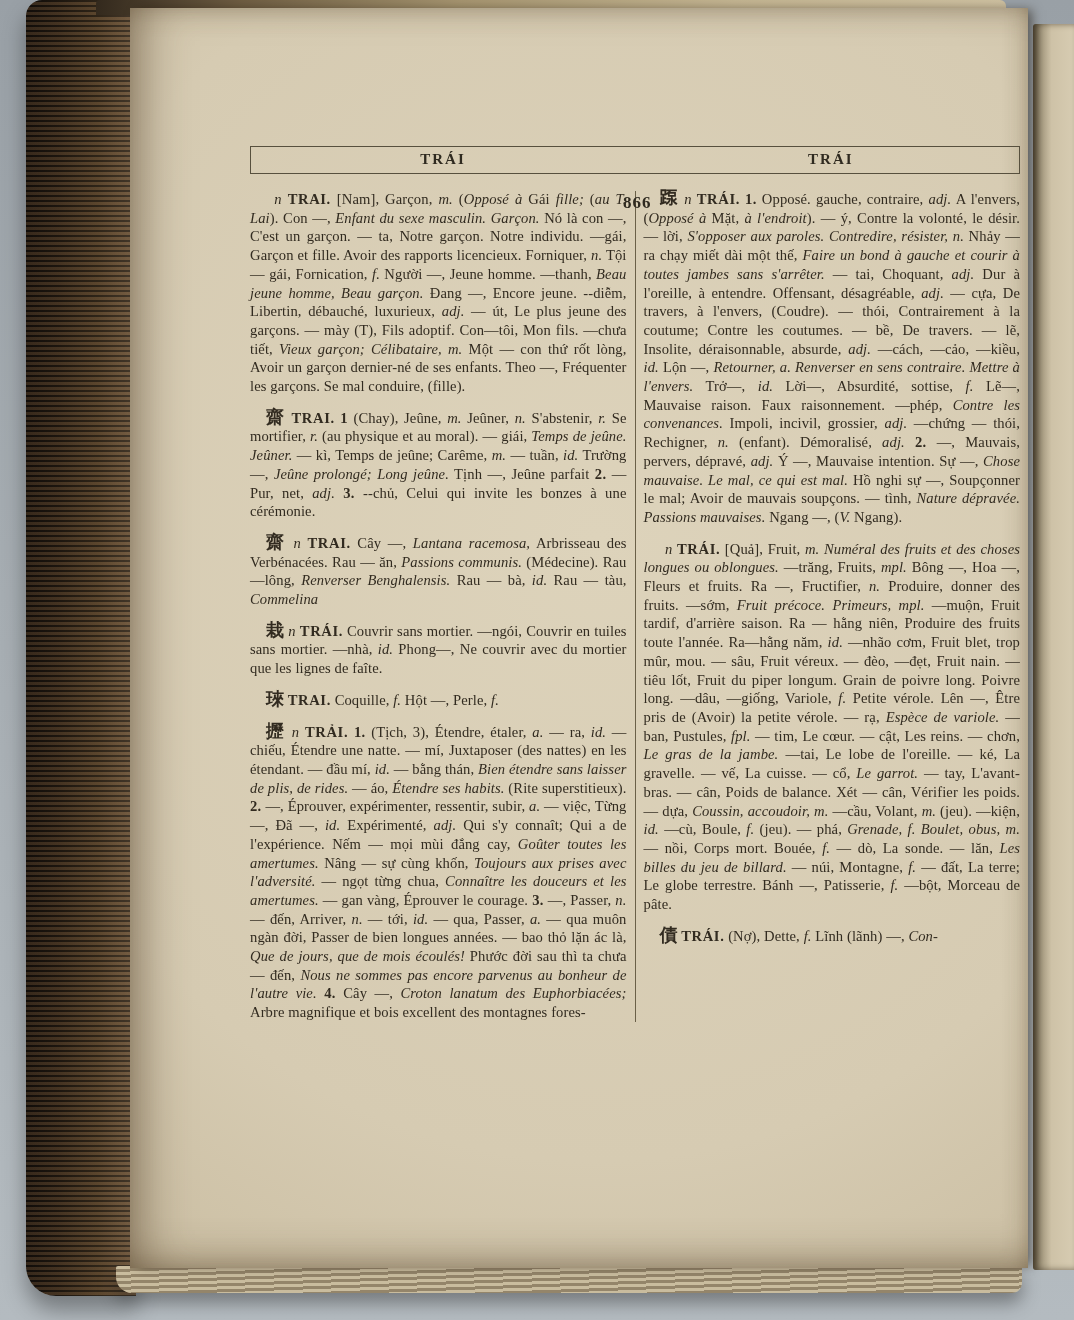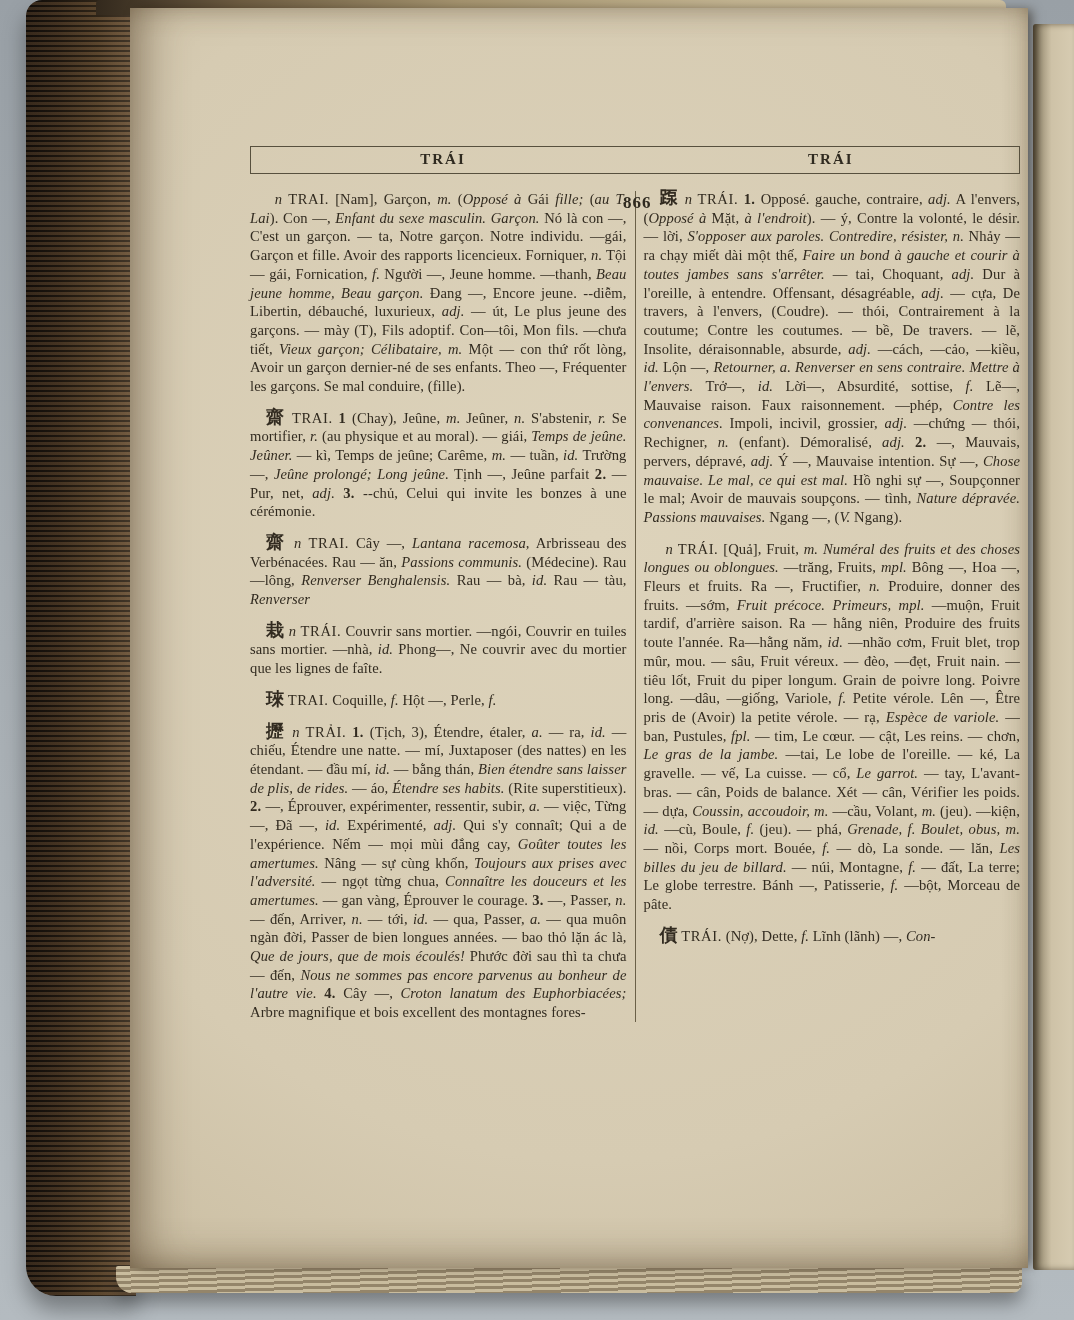--- a/index.html
+++ b/index.html
@@ -63,21 +63,21 @@
   .rh-right{left:75.5%;}
   
   .columns{display:flex;margin-top:15px;}
   .col{flex:1 1 0;text-align:justify;font-size:14.6px;line-height:18.7px;letter-spacing:0.1px;}
   .col-divider{width:1px;background:#6a6048;margin:2px 8px 0 8px;}
   .entry{margin:0 0 12px 0;text-indent:16px;}
   .entry.cont{text-indent:0;}
   .entry:last-child{margin-bottom:0;}
   .cjk{font-size:18px;font-weight:bold;font-family:"DejaVu Sans",sans-serif;letter-spacing:0;}
   .pos{font-style:italic;}
-  .hw{font-weight:normal;letter-spacing:0.6px;}
+  .hw{font-weight:bold;letter-spacing:0.6px;}
   .entry b{letter-spacing:0.3px;}
 </style>
 </head>
 <body>
 
 <div class="scene">
   <div class="book-left"></div>
   <div class="top-edges"></div>
   <div class="bottom-edges"></div>
   <div class="right-sliver"></div>
@@ -88,21 +88,21 @@
       <div class="running-head">
         <span class="rh rh-left">TRÁI</span>
         <span class="rh rh-center">866</span>
         <span class="rh rh-right">TRÁI</span>
       </div>
 
       <div class="columns">
         <div class="col">
             <p class="entry"><span class="cjk">𤳆</span> <span class="pos">n</span> <span class="hw">TRAI.</span> [Nam], Garçon, <i>m.</i> (<i>Opposé à</i> Gái <i>fille;</i> (<i>au T. Lai</i>). Con —, <i>Enfant du sexe masculin. Garçon.</i> Nó là con —, C'est un garçon. — ta, Notre garçon. Notre individu. —gái, Garçon et fille. Avoir des rapports licencieux. Forniquer, <i>n.</i> Tội — gái, Fornication, <i>f.</i> Người —, Jeune homme. —thanh, <i>Beau jeune homme, Beau garçon.</i> Đang —, Encore jeune. --diễm, Libertin, débauché, luxurieux, <i>adj.</i> — út, Le plus jeune des garçons. — mày (T), Fils adoptif. Con—tôi, Mon fils. —chưa tiết, <i>Vieux garçon; Célibataire, m.</i> Một — con thứ rốt lòng, Avoir un garçon dernier-né de ses enfants. Theo —, Fréquenter les garçons. Se mal conduire, (fille).</p>
             <p class="entry"><span class="cjk">齋</span> <span class="hw">TRAI.</span> <b>1</b> (Chay), Jeûne, <i>m.</i> Jeûner, <i>n.</i> S'abstenir, <i>r.</i> Se mortifier, <i>r.</i> (au physique et au moral). — giái, <i>Temps de jeûne. Jeûner.</i> — kì, Temps de jeûne; Carême, <i>m.</i> — tuần, <i>id.</i> Trường —, <i>Jeûne prolongé; Long jeûne.</i> Tịnh —, Jeûne parfait <b>2.</b> — Pur, net, <i>adj.</i> <b>3.</b> --chủ, Celui qui invite les bonzes à une cérémonie.</p>
-            <p class="entry"><span class="cjk">齋</span> <span class="pos">n</span> <span class="hw">TRAI.</span> Cây —, <i>Lantana racemosa,</i> Arbrisseau des Verbénacées. Rau — ăn, <i>Passions communis.</i> (Médecine). Rau —lông, <i>Renverser Benghalensis.</i> Rau — bà, <i>id.</i> Rau — tàu, <i>Renverser</i></p>
+            <p class="entry"><span class="cjk">齋</span> <span class="pos">n</span> <span class="hw">TRAI.</span> Cây —, <i>Lantana racemosa,</i> Arbrisseau des Verbénacées. Rau — ăn, <i>Passions communis.</i> (Médecine). Rau —lông, <i>Renverser Benghalensis.</i> Rau — bà, <i>id.</i> Rau — tàu, <i>Commelina</i></p>
             <p class="entry"><span class="cjk">栽</span> <span class="pos">n</span> <span class="hw">TRÁI.</span> Couvrir sans mortier. —ngói, Couvrir en tuiles sans mortier. —nhà, <i>id.</i> Phong—, Ne couvrir avec du mortier que les lignes de faîte.</p>
             <p class="entry"><span class="cjk">琜</span> <span class="hw">TRAI.</span> Coquille, <i>f.</i> Hột —, Perle, <i>f.</i></p>
             <p class="entry"><span class="cjk">攊</span> <span class="pos">n</span> <span class="hw">TRẢI.</span> <b>1.</b> (Tịch, 3), Étendre, étaler, <i>a.</i> — ra, <i>id.</i> — chiếu, Étendre une natte. — mí, Juxtaposer (des nattes) en les étendant. — đầu mí, <i>id.</i> — bằng thán, <i>Bien étendre sans laisser de plis, de rides.</i> — áo, <i>Étendre ses habits.</i> (Rite superstitieux). <b>2.</b> —, Éprouver, expérimenter, ressentir, subir, <i>a.</i> — việc, Từng—, Đã —, <i>id.</i> Expérimenté, <i>adj.</i> Qui s'y connaît; Qui a de l'expérience. Nếm — mọi mùi đắng cay, <i>Goûter toutes les amertumes.</i> Nâng — sự cùng khốn, <i>Toujours aux prises avec l'adversité.</i> — ngọt từng chua, <i>Connaître les douceurs et les amertumes.</i> — gan vàng, Éprouver le courage. <b>3.</b> —, Passer, <i>n.</i> — đến, Arriver, <i>n.</i> — tới, <i>id.</i> — qua, Passer, <i>a.</i> — qua muôn ngàn đời, Passer de bien longues années. — bao thỏ lặn ác là, <i>Que de jours, que de mois écoulés!</i> Phước đời sau thì ta chưa — đến, <i>Nous ne sommes pas encore parvenus au bonheur de l'autre vie.</i> <b>4.</b> Cây —, <i>Croton lanatum des Euphorbiacées;</i> Arbre magnifique et bois excellent des montagnes fores-</p>
           </div>
         <div class="col-divider"></div>
         <div class="col">
             <p class="entry"><span class="cjk">𨂽</span> <span class="pos">n</span> <span class="hw">TRÁI.</span> <b>1.</b> Opposé. gauche, contraire, <i>adj.</i> A l'envers, (<i>Opposé à</i> Mặt, <i>à l'endroit</i>). — ý, Contre la volonté, le désir. — lời, <i>S'opposer aux paroles. Contredire, résister, n.</i> Nhảy — ra chạy miết dài một thế, <i>Faire un bond à gauche et courir à toutes jambes sans s'arrêter.</i> — tai, Choquant, <i>adj.</i> Dur à l'oreille, à entendre. Offensant, désagréable, <i>adj.</i> — cựa, De travers, à l'envers, (Coudre). — thói, Contrairement à la coutume; Contre les coutumes. — bề, De travers. — lẽ, Insolite, déraisonnable, absurde, <i>adj.</i> —cách, —cảo, —kiều, <i>id.</i> Lộn —, <i>Retourner, a. Renverser en sens contraire. Mettre à l'envers.</i> Trở—, <i>id.</i> Lời—, Absurdité, sottise, <i>f.</i> Lẽ—, Mauvaise raison. Faux raisonnement. —phép, <i>Contre les convenances.</i> Impoli, incivil, grossier, <i>adj.</i> —chứng — thói, Rechigner, <i>n.</i> (enfant). Démoralisé, <i>adj.</i> <b>2.</b> —, Mauvais, pervers, dépravé, <i>adj.</i> Ý —, Mauvaise intention. Sự —, <i>Chose mauvaise. Le mal, ce qui est mal.</i> Hồ nghi sự —, Soupçonner le mal; Avoir de mauvais soupçons. — tình, <i>Nature dépravée. Passions mauvaises.</i> Ngang —, (<i>V.</i> Ngang).</p>
             <p class="entry"><span class="cjk">𣛤</span> <span class="pos">n</span> <span class="hw">TRÁI.</span> [Quả], Fruit, <i>m.</i> <i>Numéral des fruits et des choses longues ou oblongues.</i> —trăng, Fruits, <i>mpl.</i> Bông —, Hoa —, Fleurs et fruits. Ra —, Fructifier, <i>n.</i> Produire, donner des fruits. —sớm, <i>Fruit précoce. Primeurs, mpl.</i> —muộn, Fruit tardif, d'arrière saison. Ra — hằng niên, Produire des fruits toute l'année. Ra—hằng năm, <i>id.</i> —nhão cơm, Fruit blet, trop mûr, mou. — sâu, Fruit véreux. — đèo, —đẹt, Fruit nain. —tiêu lốt, Fruit du piper longum. Grain de poivre long. Poivre long. —dâu, —giống, Variole, <i>f.</i> Petite vérole. Lên —, Être pris de (Avoir) la petite vérole. — rạ, <i>Espèce de variole.</i> — ban, Pustules, <i>fpl.</i> — tim, Le cœur. — cật, Les reins. — chơn, <i>Le gras de la jambe.</i> —tai, Le lobe de l'oreille. — ké, La gravelle. — vế, La cuisse. — cổ, <i>Le garrot.</i> — tay, L'avant-bras. — cân, Poids de balance. Xét — cân, Vérifier les poids. — dựa, <i>Coussin, accoudoir, m.</i> —cầu, Volant, <i>m.</i> (jeu). —kiện, <i>id.</i> —cù, Boule, <i>f.</i> (jeu). — phá, <i>Grenade, f. Boulet, obus, m.</i> — nồi, Corps mort. Bouée, <i>f.</i> — dò, La sonde. — lăn, <i>Les billes du jeu de billard.</i> — núi, Montagne, <i>f.</i> — đất, La terre; Le globe terrestre. Bánh —, Patisserie, <i>f.</i> —bột, Morceau de pâte.</p>
             <p class="entry"><span class="cjk">債</span> <span class="hw">TRÁI.</span> (Nợ), Dette, <i>f.</i> Lĩnh (lãnh) —, <i>Con-</i></p>
           </div>

